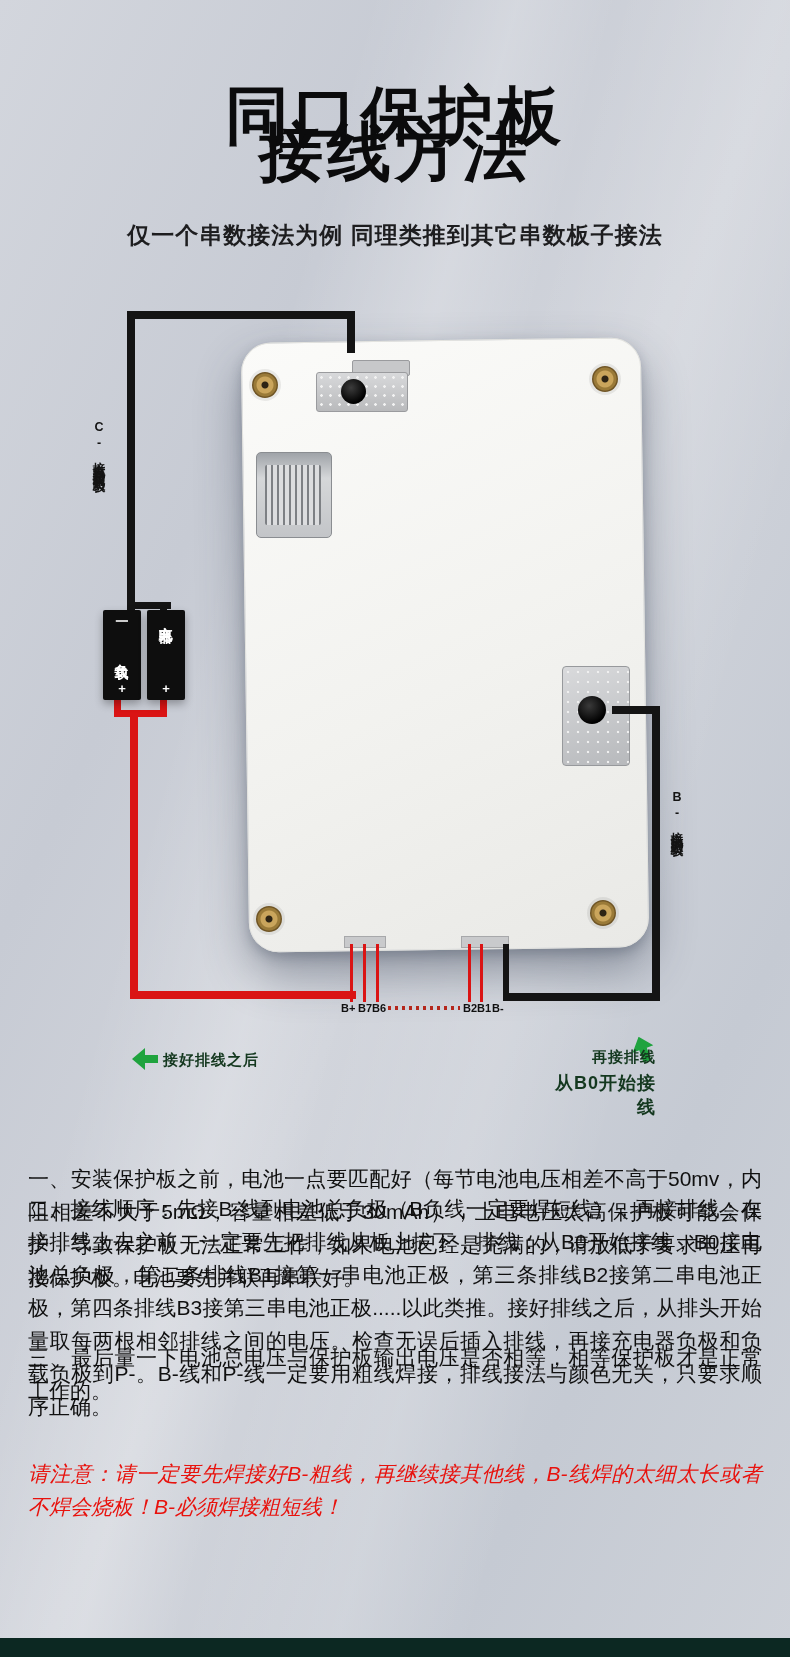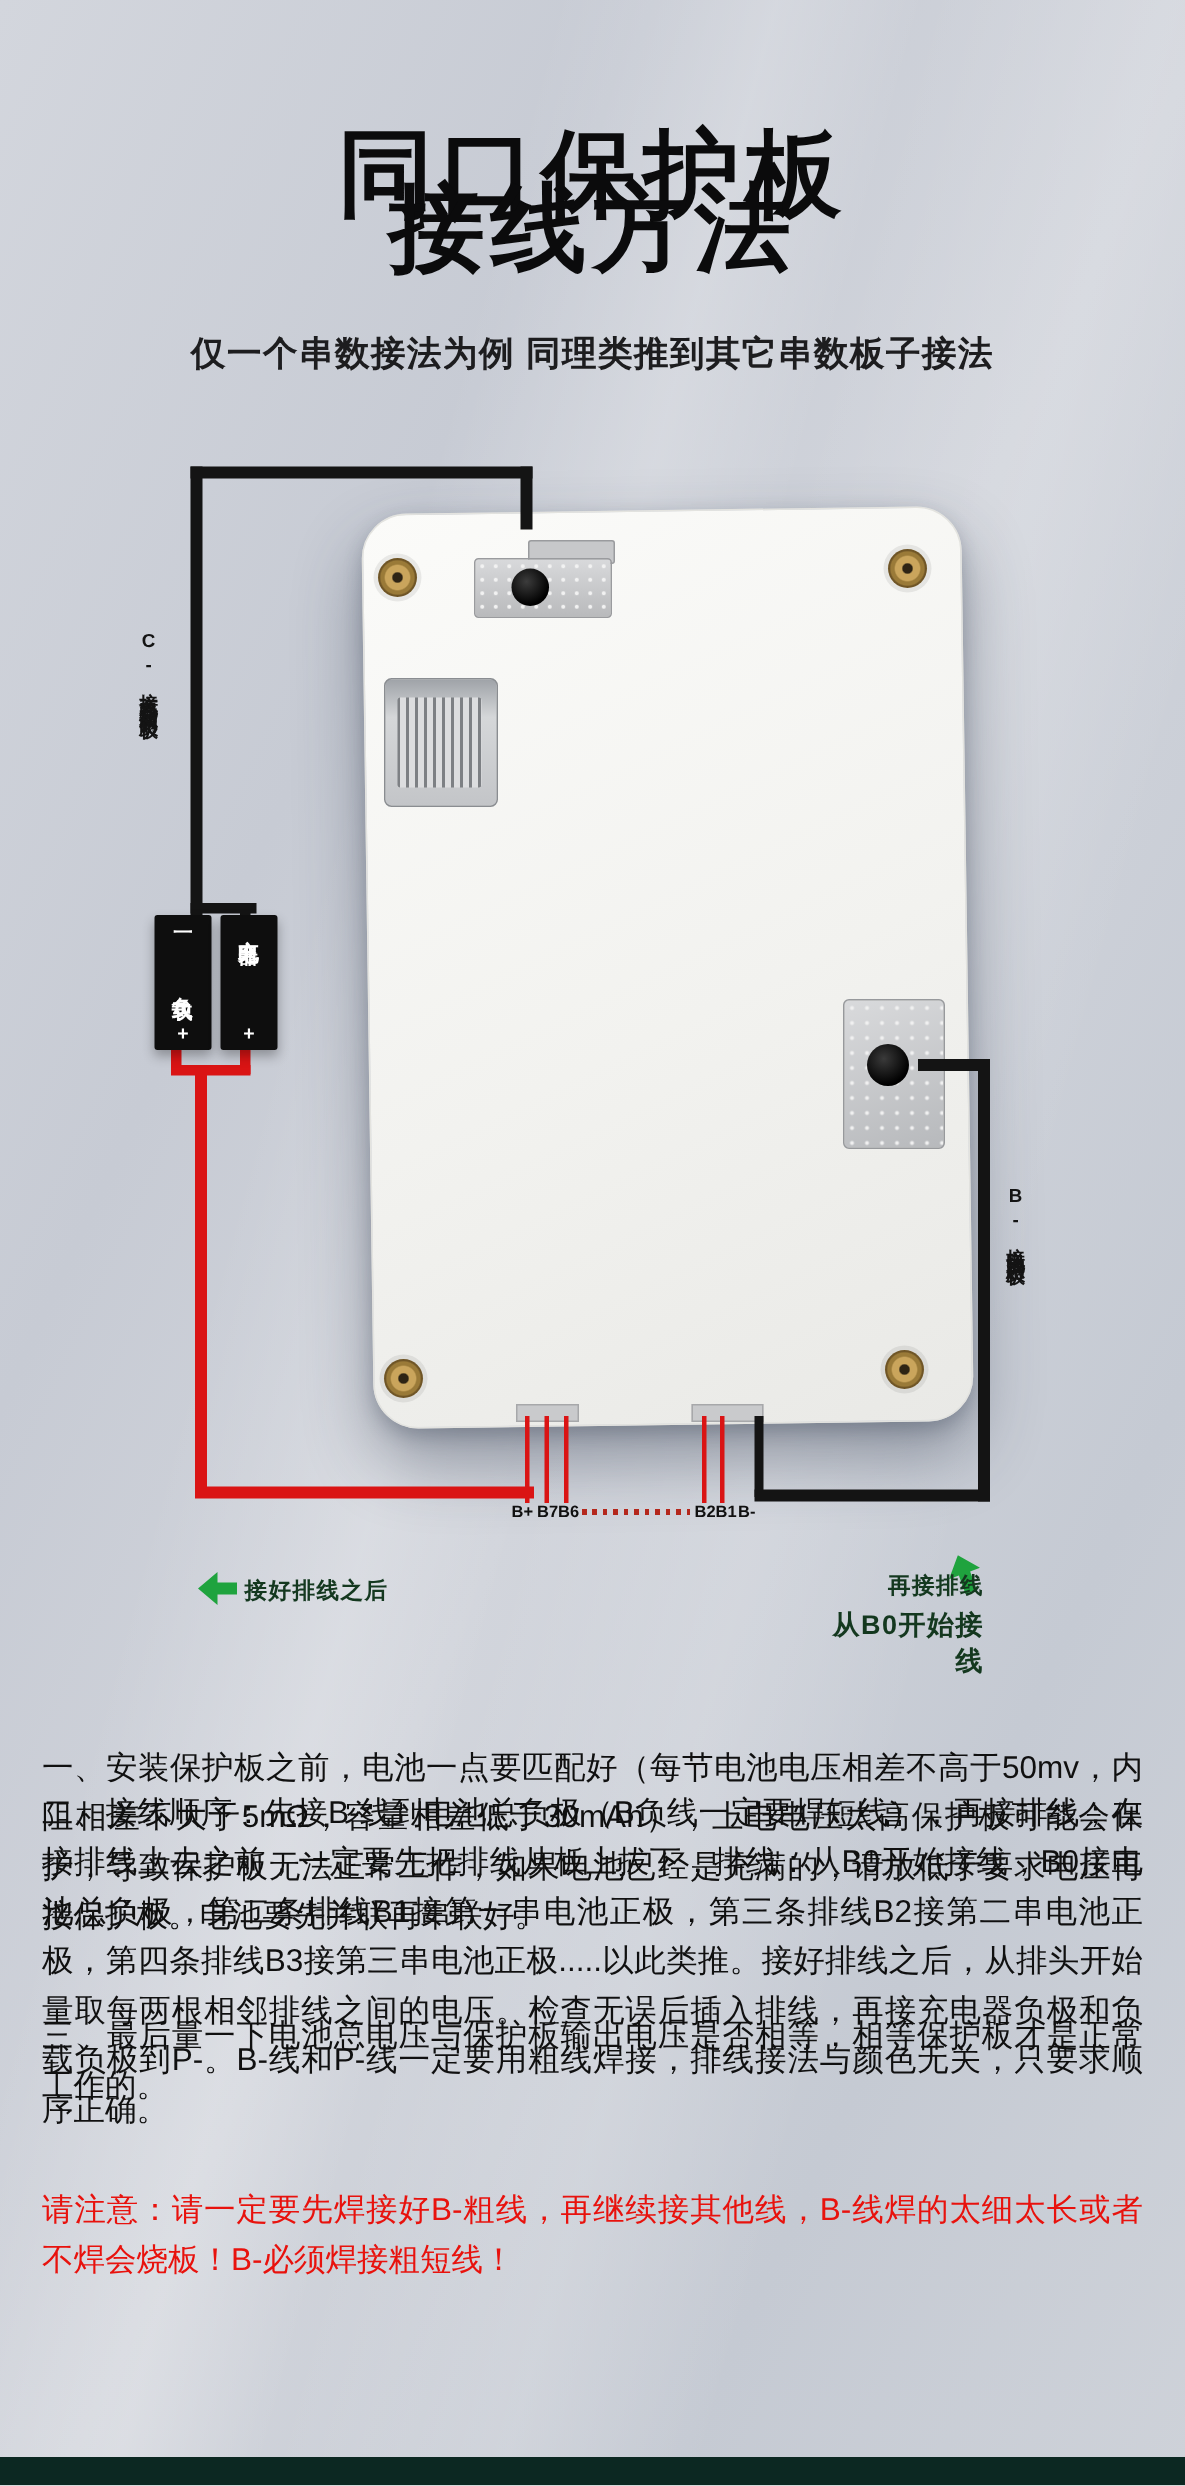--- a/index.html
+++ b/index.html
@@ -56,21 +56,21 @@
 
   .vlabel{position:absolute;writing-mode:vertical-rl;text-orientation:upright;font-size:12.5px;font-weight:700;color:#141414;letter-spacing:2px;}
   .pin{position:absolute;top:1002px;font-size:11px;font-weight:700;color:#101010;}
   .glabel{position:absolute;font-weight:800;color:#14381f;font-size:15px;letter-spacing:1px;}
   .glabel.small{font-size:18px;font-weight:700;}
   .arrow{position:absolute;}
   .arrow svg{display:block;}
 
   
   .para{position:absolute;left:28px;width:734px;font-size:21px;line-height:33px;color:#101010;text-align:justify;}
-  .warning{color:#e8120d;}
+  .warning{color:#e8120d;font-style:italic;}
   .footer{position:absolute;left:0;top:1638px;width:790px;height:19px;background:#0c2822;}
 </style>
 </head>
 <body>
 
 <div class="page">
 
   <div class="title t1">同口保护板</div>
   <div class="title t2">接线方法</div>
   <div class="subtitle">仅一个串数接法为例 同理类推到其它串数板子接法</div>

